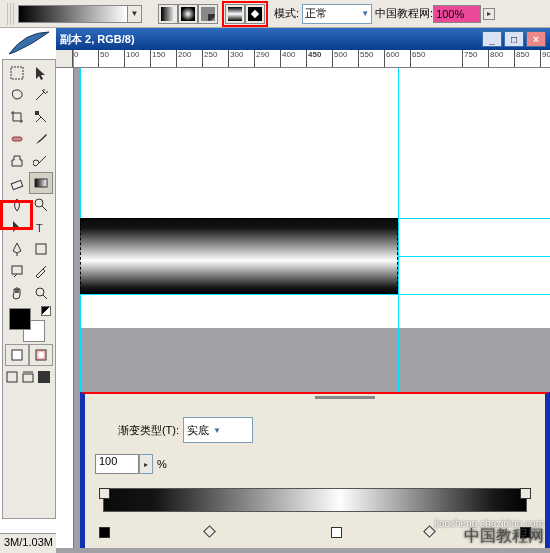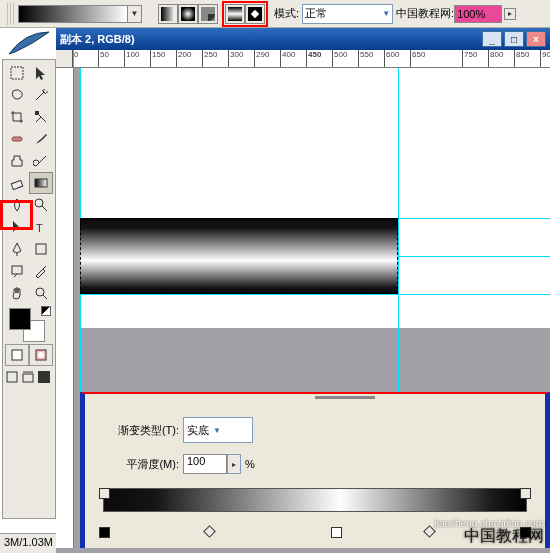--- a/index.html
+++ b/index.html
@@ -8,21 +8,21 @@
 .sep{width:8px;height:22px;background:repeating-linear-gradient(90deg,#c4c1b4 0 1px,transparent 1px 3px);margin:0 3px}
 .grad-swatch{width:110px;height:18px;border:1px solid #888;display:inline-block}
 .grad-swatch-inner{width:100%;height:100%;background:linear-gradient(90deg,#000,#fff)}
 .swatch-dd{width:14px;height:18px;border:1px solid #888;border-left:0;display:flex;align-items:center;justify-content:center;background:#ebe9e2}
 .chev{font-size:8px;color:#333}
 .grad-type-group{display:flex;margin:0 4px}
 .grad-type{width:20px;height:20px;border:1px solid #888;background:#ebe9e2;display:flex;align-items:center;justify-content:center}
 .grad-type svg{width:14px;height:14px}
 .red-box-top{border:2px solid red;padding:1px;display:flex}
 .mode-label{margin-left:6px}
-.mode-select{height:20px;width:91px;border:1px solid #7b9ebd;background:#fff;padding:1px 2px;margin:0 3px;font-size:11px}
+.mode-select{height:20px;width:70px;border:1px solid #7b9ebd;background:#fff;padding:1px 2px;margin:0 3px;font-size:11px}
 .opacity-box{width:48px;height:18px;border:1px solid #888;background:#ec4899;display:inline-flex;align-items:center;padding:0 2px}
 .arrow-btn{width:12px;height:12px;border:1px solid #888;background:#ebe9e2;display:flex;align-items:center;justify-content:center;margin-left:2px}
 .main{display:flex;height:525px}
 .leftgap{width:2px;background:#fff}
 .toolbox{width:54px;background:#ebe9e2;border:1px solid #999;display:flex;flex-direction:column;padding:2px 2px;height:460px}
 .feather{width:54px;height:30px;display:flex;align-items:center;justify-content:center;margin-bottom:1px}
 .feather svg{width:44px;height:26px}
 .toolrow{display:flex}
 .tool{width:24px;height:22px;border:1px solid transparent;display:flex;align-items:center;justify-content:center;position:relative}
 .tool.sel{background:#d4d1c4;border:1px solid #888}
@@ -60,21 +60,21 @@
 .num-input{width:44px;height:20px;border:1px solid #888;background:#fff;padding:0 3px}
 .spin{width:14px;height:20px;border:1px solid #7b9ebd;background:#ebe9e2;display:flex;align-items:center;justify-content:center}
 .grad-editor{margin:8px 18px;position:relative;height:50px}
 .grad-bar{height:24px;border:1px solid #555;background:linear-gradient(90deg,#0a0a0a 0%,#141414 12%,#fefefe 56%,#1a1a1a 92%,#000 100%);margin-top:12px}
 .stop-top,.stop-bot{position:absolute;width:11px;height:11px;background:#ebe9e2;border:1px solid #333}
 .stop-top{top:0}
 .stop-bot{bottom:0}
 .stop-dia{position:absolute;bottom:2px;width:9px;height:9px;transform:rotate(45deg);border:1px solid #333;background:#ebe9e2}
 .colorstop-label{margin:6px 18px;color:#333;font-size:12px}
 .status{position:absolute;left:0;bottom:0;height:20px;background:#ebe9e2;border-top:1px solid #999;padding:2px 4px;font-size:11px;width:60px}
-.watermark{position:absolute;right:6px;bottom:6px;color:#000000;font-size:16px;text-shadow:0 0 3px #000;opacity:.9;pointer-events:none}
+.watermark{position:absolute;right:6px;bottom:6px;color:#404040;font-size:16px;text-shadow:0 0 3px #000;opacity:.9;pointer-events:none}
 .watermark-sub{position:absolute;right:6px;bottom:24px;color:#fff;font-size:10px;text-shadow:0 0 2px #000;opacity:.8;pointer-events:none}
 </style>
 </head>
 <body>
 
 <div class="topbar">
   <div class="sep"></div>
   <div class="grad-swatch">
       <div class="grad-swatch-inner"></div>
     </div>
@@ -386,21 +386,20 @@
         <div class="tabhandle"></div>
         <div style="height:14px"></div>
         <div class="grad-row">
           <label>渐变类型(T):</label>
           <div class="dd" style="width:70px">
             <span>实底</span>
             <span class="chev">▼</span>
           </div>
         </div>
         <div class="grad-row">
-          <label>平滑度(M):</label>
           <div class="num-input"><span>100</span></div>
           <div class="spin">
                 <span class="chev">▸</span>
               </div>
           <span style="margin-left:4px">%</span>
         </div>
         <div class="grad-editor">
           <div class="stop-top" style="left:-4px"></div>
           <div class="stop-top" style="right:-4px"></div>
           <div class="grad-bar"></div>

